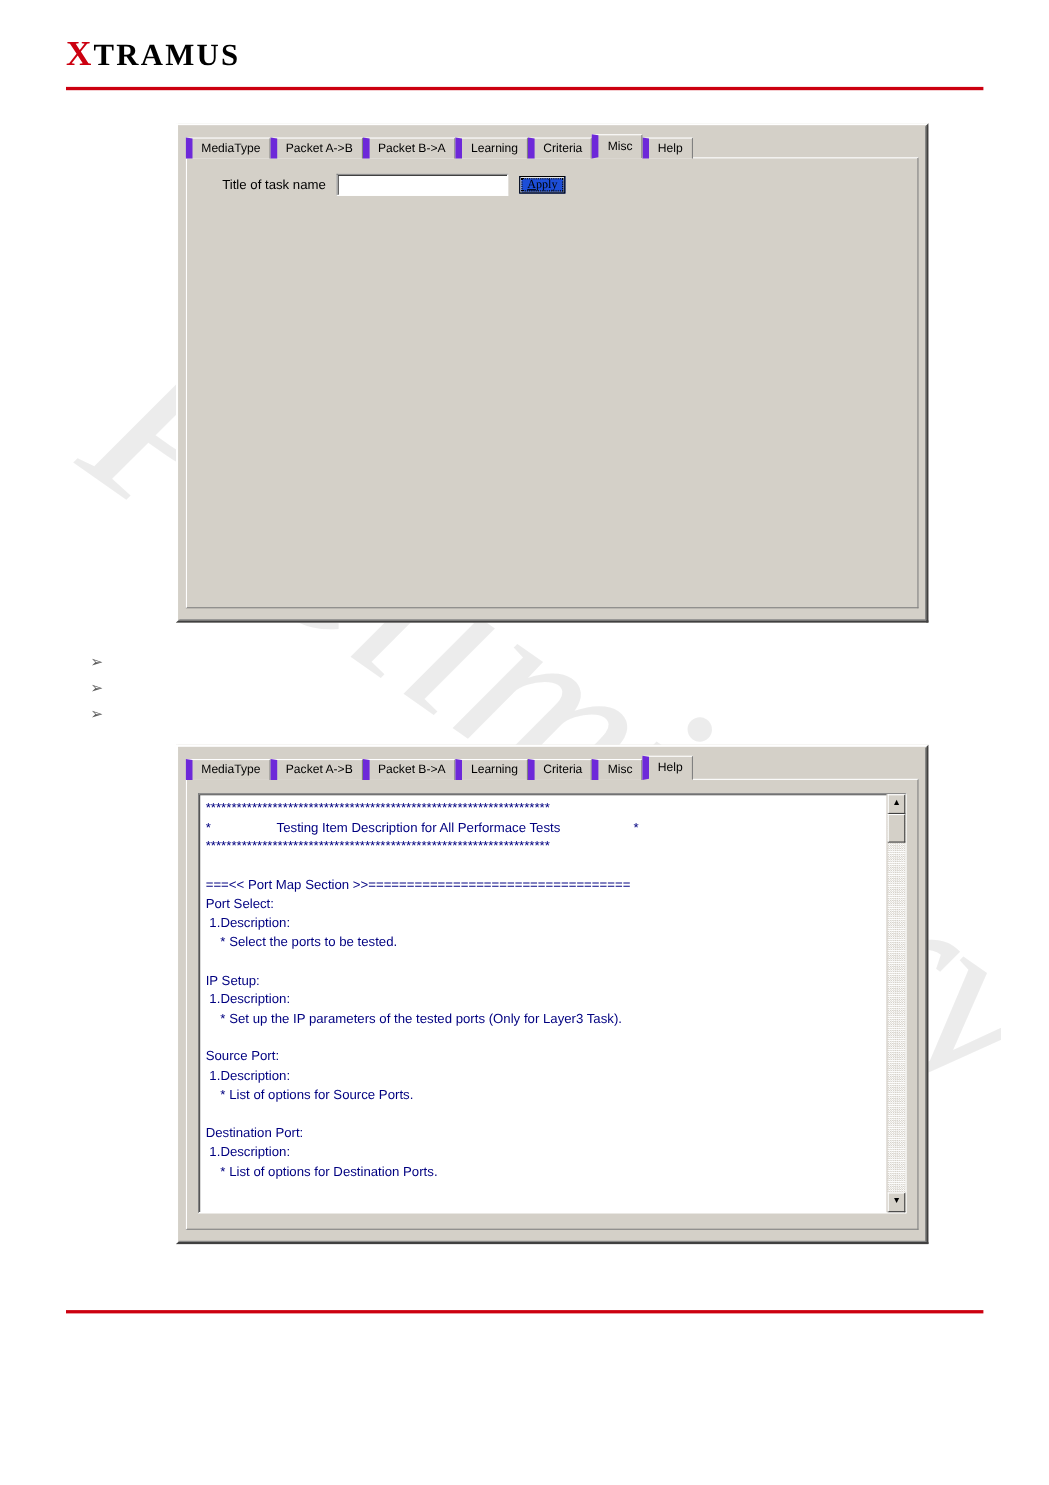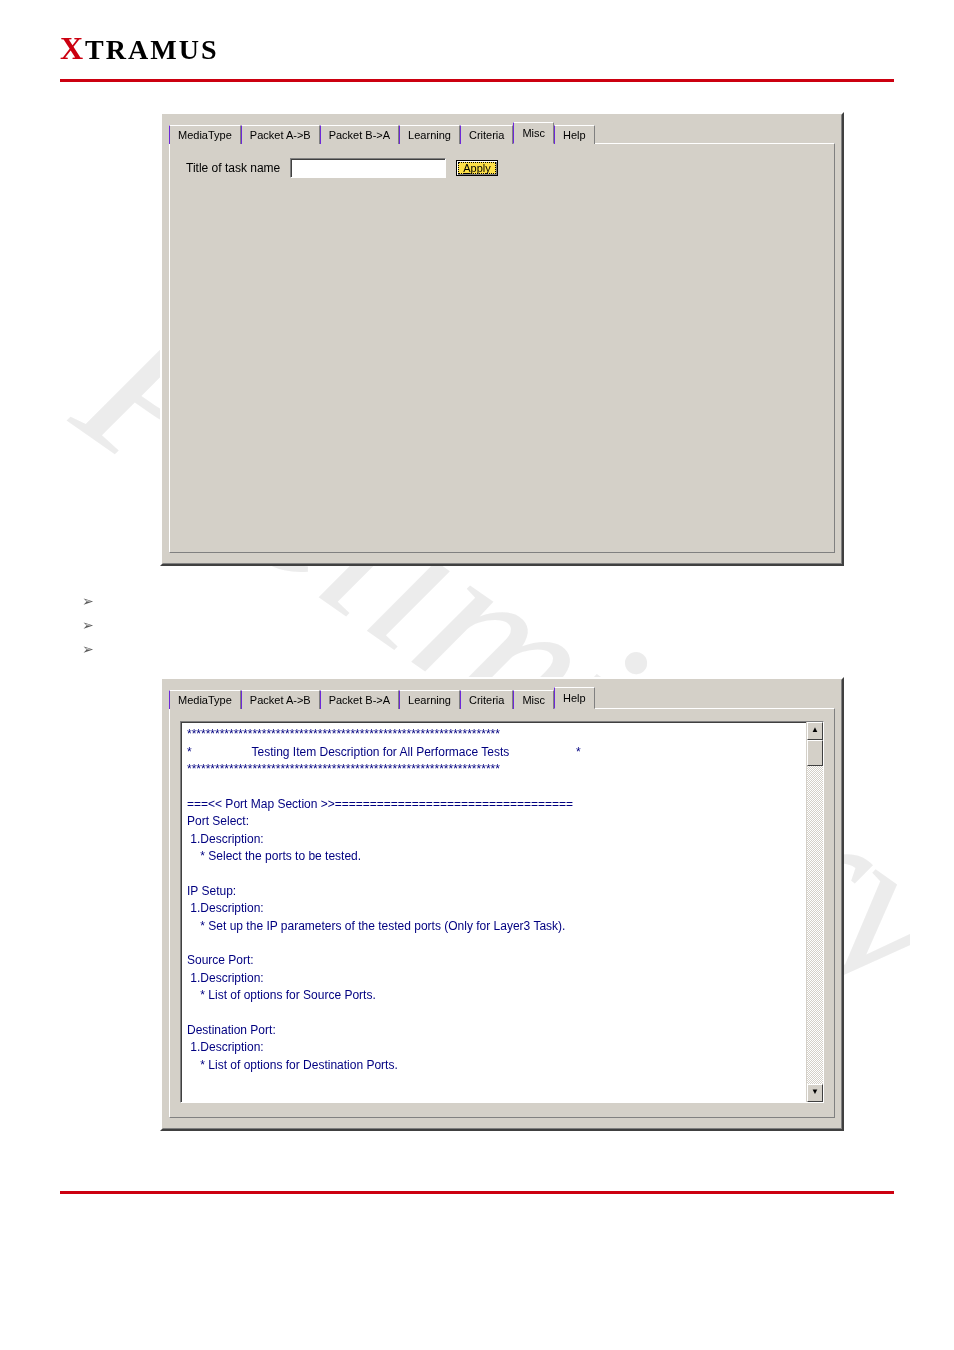--- a/index.html
+++ b/index.html
@@ -66,42 +66,42 @@
     display: flex;
     align-items: flex-end;
     position: relative;
     height: 22px;
     font-size: 11px;
     font-family: Tahoma, Arial, sans-serif;
   }
   .tab {
     background: #d4d0c8;
     border-top: 1px solid #ffffff;
-    border-left: 1px solid #6d28d9;
+    border-left: 6px solid #6d28d9;
     border-right: 1px solid #808080;
     padding: 3px 8px 3px 8px;
     position: relative;
     bottom: -1px;
     cursor: default;
   }
   .tab.active {
     background: #d4d0c8;
     padding-top: 4px;
     padding-bottom: 4px;
     bottom: -1px;
     z-index: 2;
     border-bottom: 1px solid #d4d0c8;
   }
   .tabpanel {
     border-top: 1px solid #ffffff;
     border-left: 1px solid #ffffff;
     border-right: 1px solid #808080;
     border-bottom: 1px solid #808080;
     min-height: 380px;
-    padding: 14px 16px;
+    padding: 14px 32px;
     background: #d4d0c8;
     font-size: 12px;
     font-family: Tahoma, Arial, sans-serif;
     color: #000000;
   }
   .tabpanel.help {
     padding: 12px 10px 14px 10px;
   }
 
   
@@ -120,28 +120,28 @@
     background: #ffffff;
     border-top: 1px solid #808080;
     border-left: 1px solid #808080;
     border-right: 1px solid #ffffff;
     border-bottom: 1px solid #ffffff;
     box-shadow: inset 1px 1px 0 #404040;
     font-size: 11px;
     padding: 0 2px;
   }
   .btn {
-    background: #fde047;
+    background: #1d4ed8;
     border-top: 1px solid #ffffff;
     border-left: 1px solid #ffffff;
     border-right: 1px solid #404040;
     border-bottom: 1px solid #404040;
     font-size: 11px;
     padding: 1px 6px;
-    font-family: Liberation Sans, sans-serif;
+    font-family: Liberation Serif, serif;
   }
   .btn.focus {
     outline: 1px dotted #000000;
     outline-offset: -3px;
     border: 1px solid #000000;
     box-shadow: inset 1px 1px 0 #ffffff, inset -1px -1px 0 #808080;
   }
   .checkbox-box {
     width: 13px;
     height: 13px;

